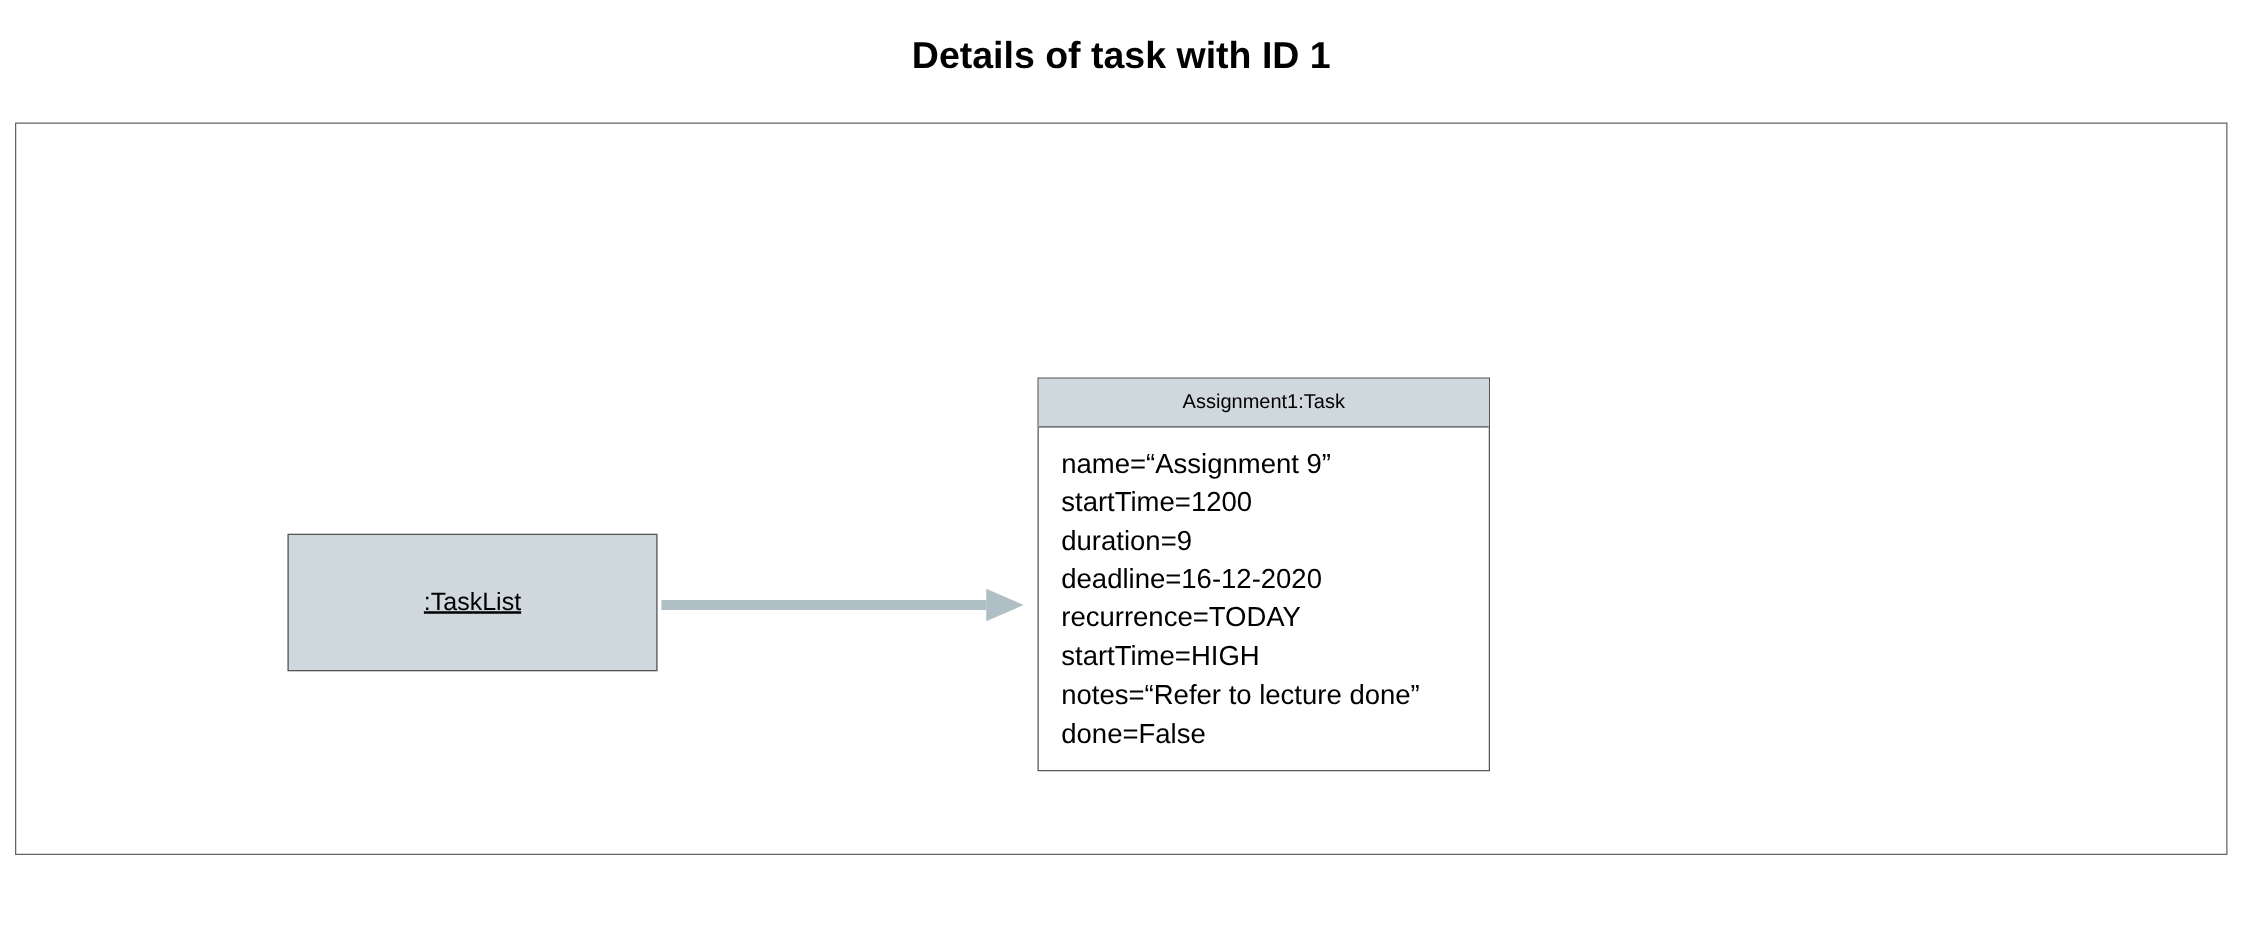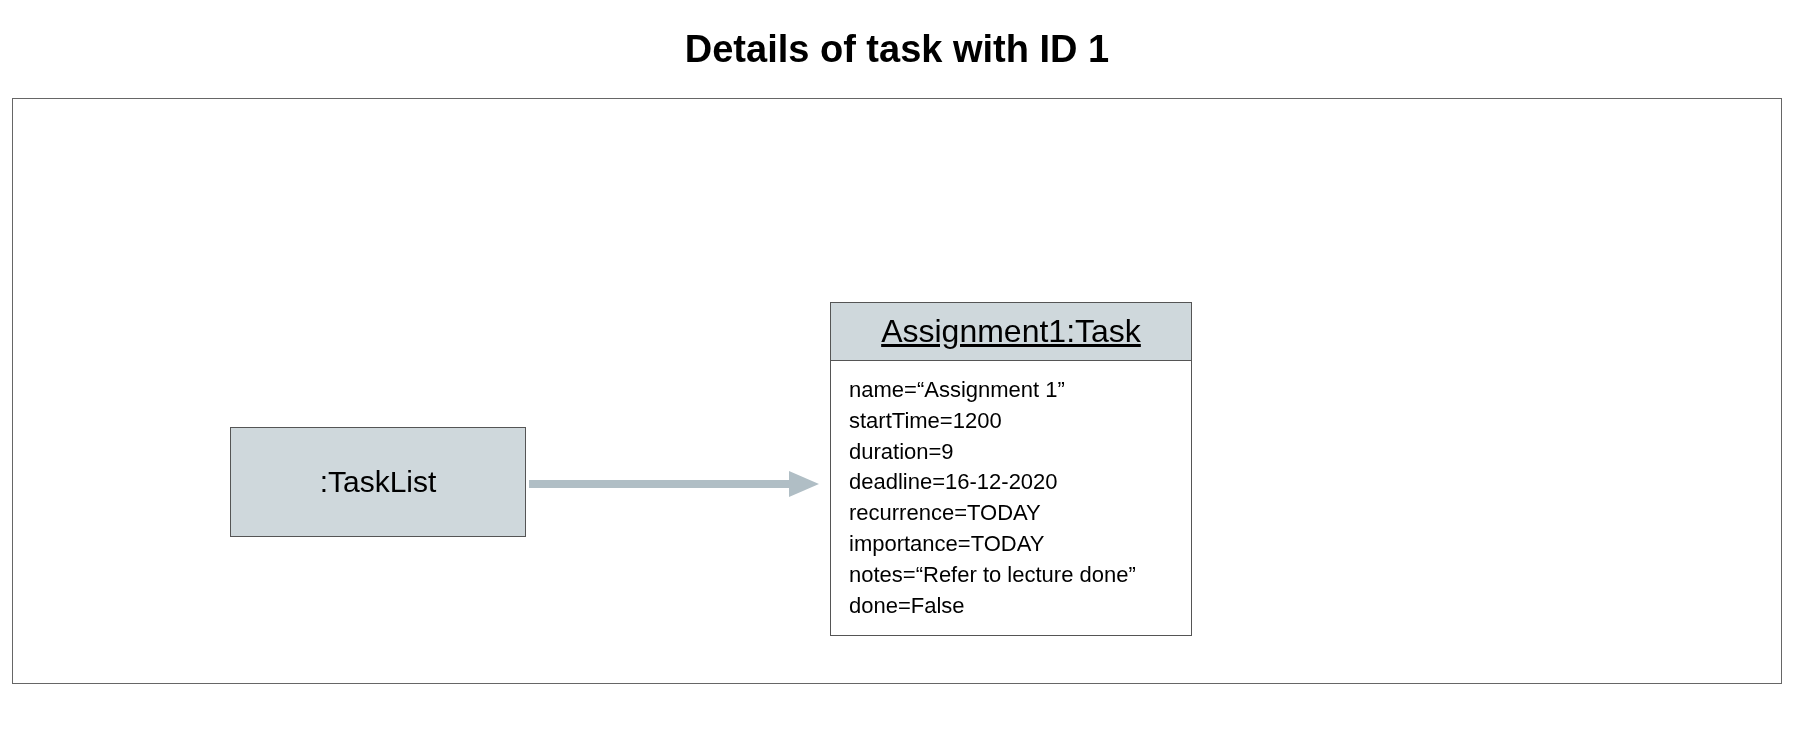--- a/index.html
+++ b/index.html
@@ -13,21 +13,21 @@
       width: 1794px;
       height: 746px;
       position: relative;
     }
     .title {
       position: absolute;
       top: 28px;
       left: 0;
       right: 0;
       text-align: center;
-      font-size: 38px;
+      font-size: 30px;
       font-weight: bold;
       color: #000000;
     }
     .container {
       position: absolute;
       top: 98px;
       left: 12px;
       width: 1770px;
       height: 586px;
       border: 1px solid #666666;
@@ -39,21 +39,22 @@
       left: 217px;
       width: 296px;
       height: 110px;
       background: #cfd8dc;
       border: 1.5px solid #555555;
       display: flex;
       align-items: center;
       justify-content: center;
     }
     .tasklist-label {
-      font-size: 30px;
+      font-size: 20px;
+      text-decoration: underline;
       color: #000000;
     }
     .arrow {
       position: absolute;
       top: 370px;
       left: 516px;
       width: 292px;
       height: 30px;
     }
     .task-box {
@@ -64,22 +65,21 @@
       border: 1.5px solid #555555;
       background: #ffffff;
     }
     .task-header {
       background: #cfd8dc;
       border-bottom: 1.5px solid #555555;
       padding: 10px 0;
       text-align: center;
     }
     .task-header-label {
-      font-size: 32px;
-      text-decoration: underline;
+      font-size: 16px;
       color: #000000;
     }
     .task-body {
       padding: 14px 18px;
       font-size: 22px;
       line-height: 1.4;
       color: #000000;
     }
     .task-attr {
       white-space: nowrap;
@@ -99,24 +99,24 @@
   <svg class="arrow" viewBox="0 0 292 30">
     <line x1="0" y1="15" x2="260" y2="15" stroke="#b0bec5" stroke-width="8"></line>
     <polygon points="260,2 290,15 260,28" fill="#b0bec5"></polygon>
   </svg>
 
   <div class="task-box">
     <div class="task-header">
       <span class="task-header-label">Assignment1:Task</span>
     </div>
     <div class="task-body">
-      <div class="task-attr">name=“Assignment 1”</div>
+      <div class="task-attr">name=“Assignment 9”</div>
       <div class="task-attr">startTime=1200</div>
       <div class="task-attr">duration=9</div>
       <div class="task-attr">deadline=16-12-2020</div>
       <div class="task-attr">recurrence=TODAY</div>
-      <div class="task-attr">importance=TODAY</div>
+      <div class="task-attr">startTime=HIGH</div>
       <div class="task-attr">notes=“Refer to lecture done”</div>
       <div class="task-attr">done=False</div>
     </div>
   </div>
 
 </div>
 
 </body></html>

